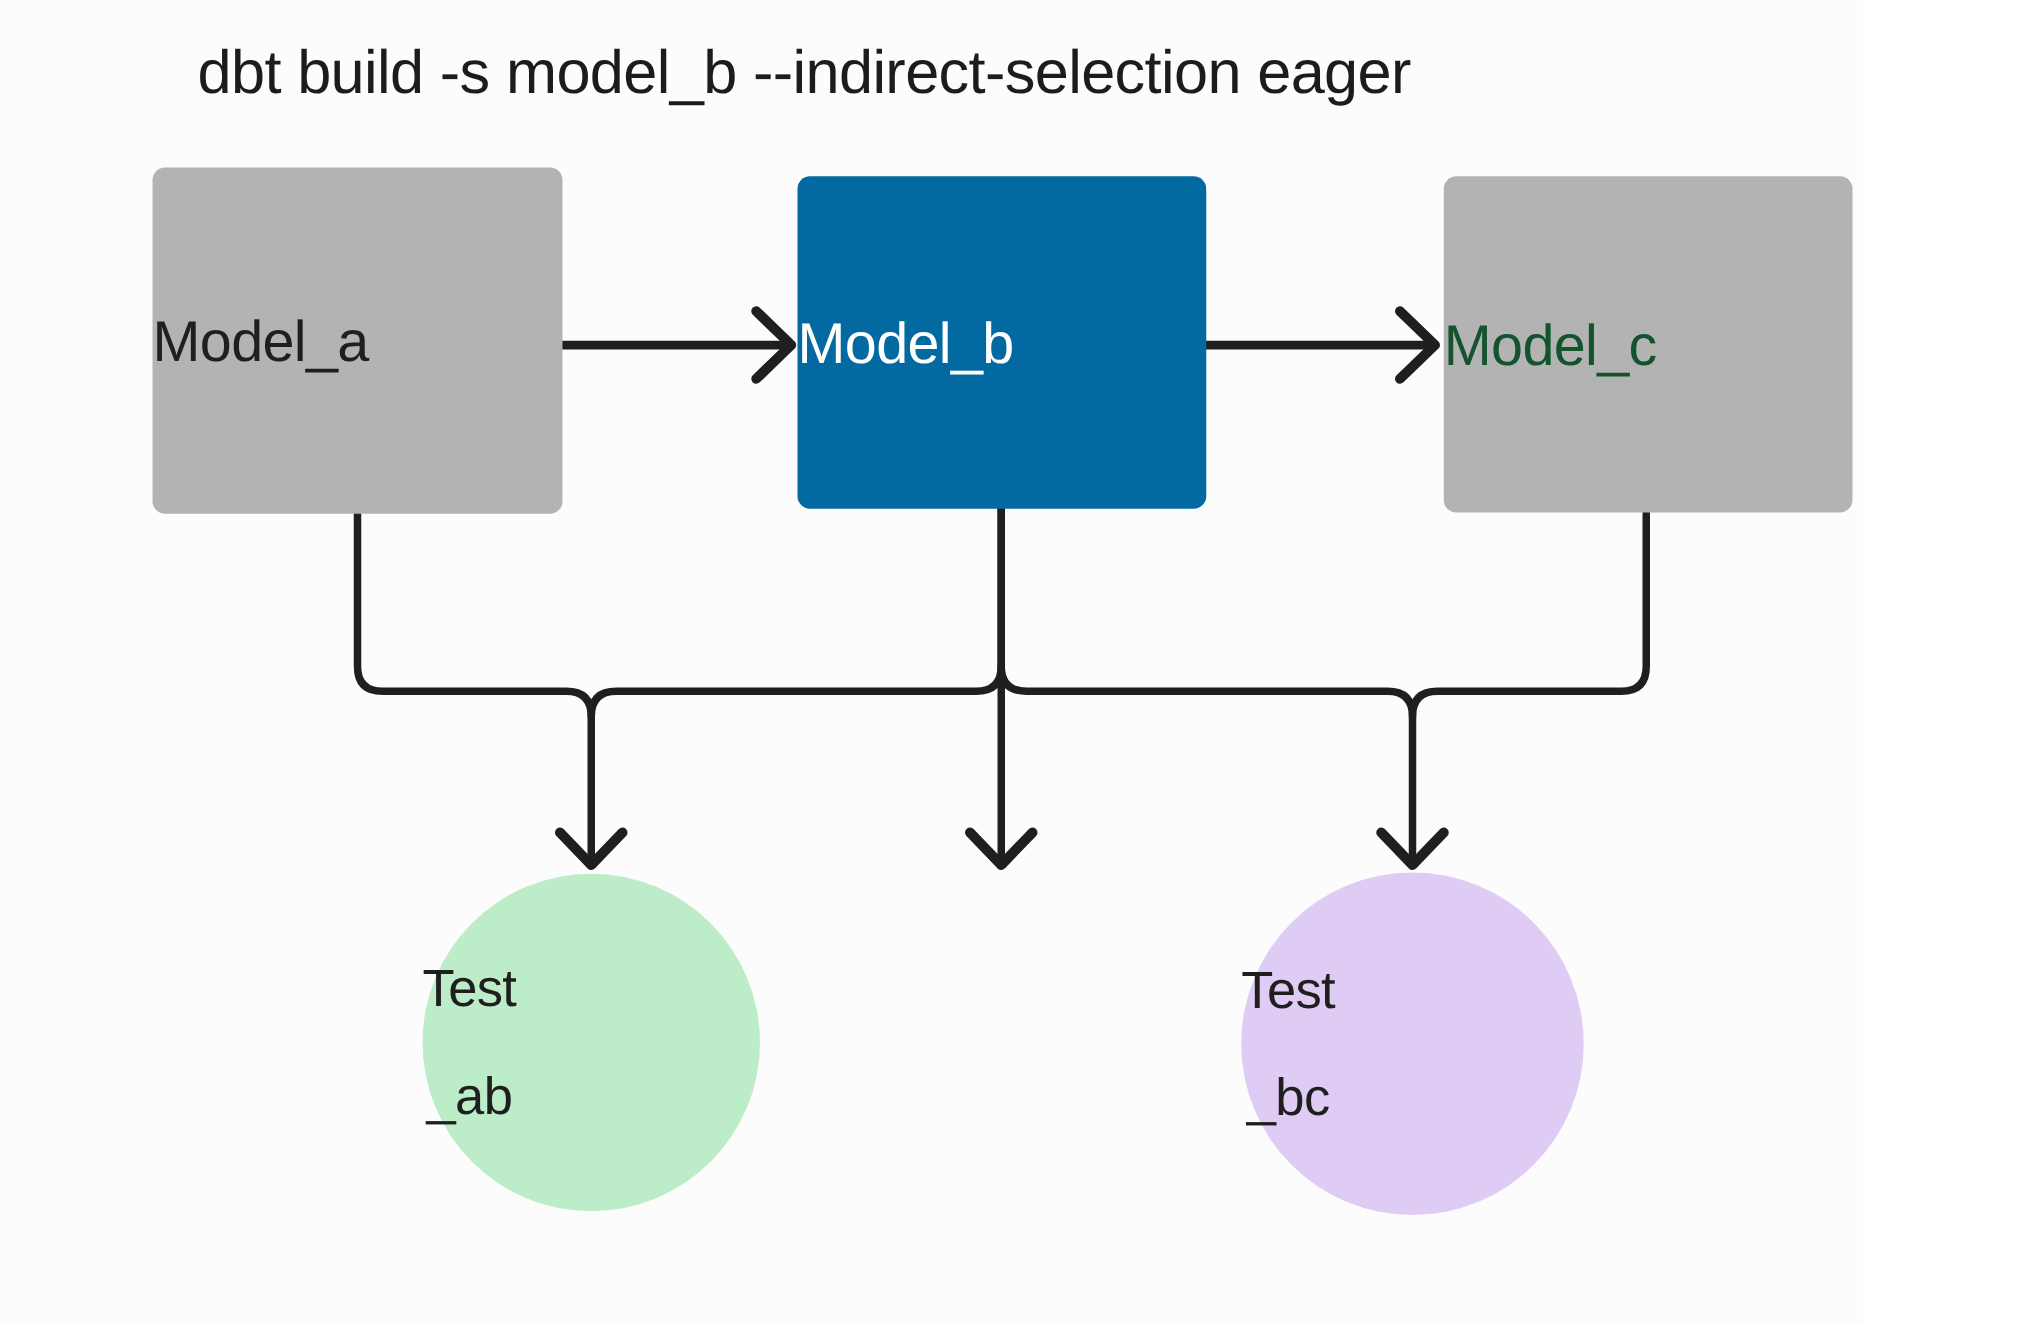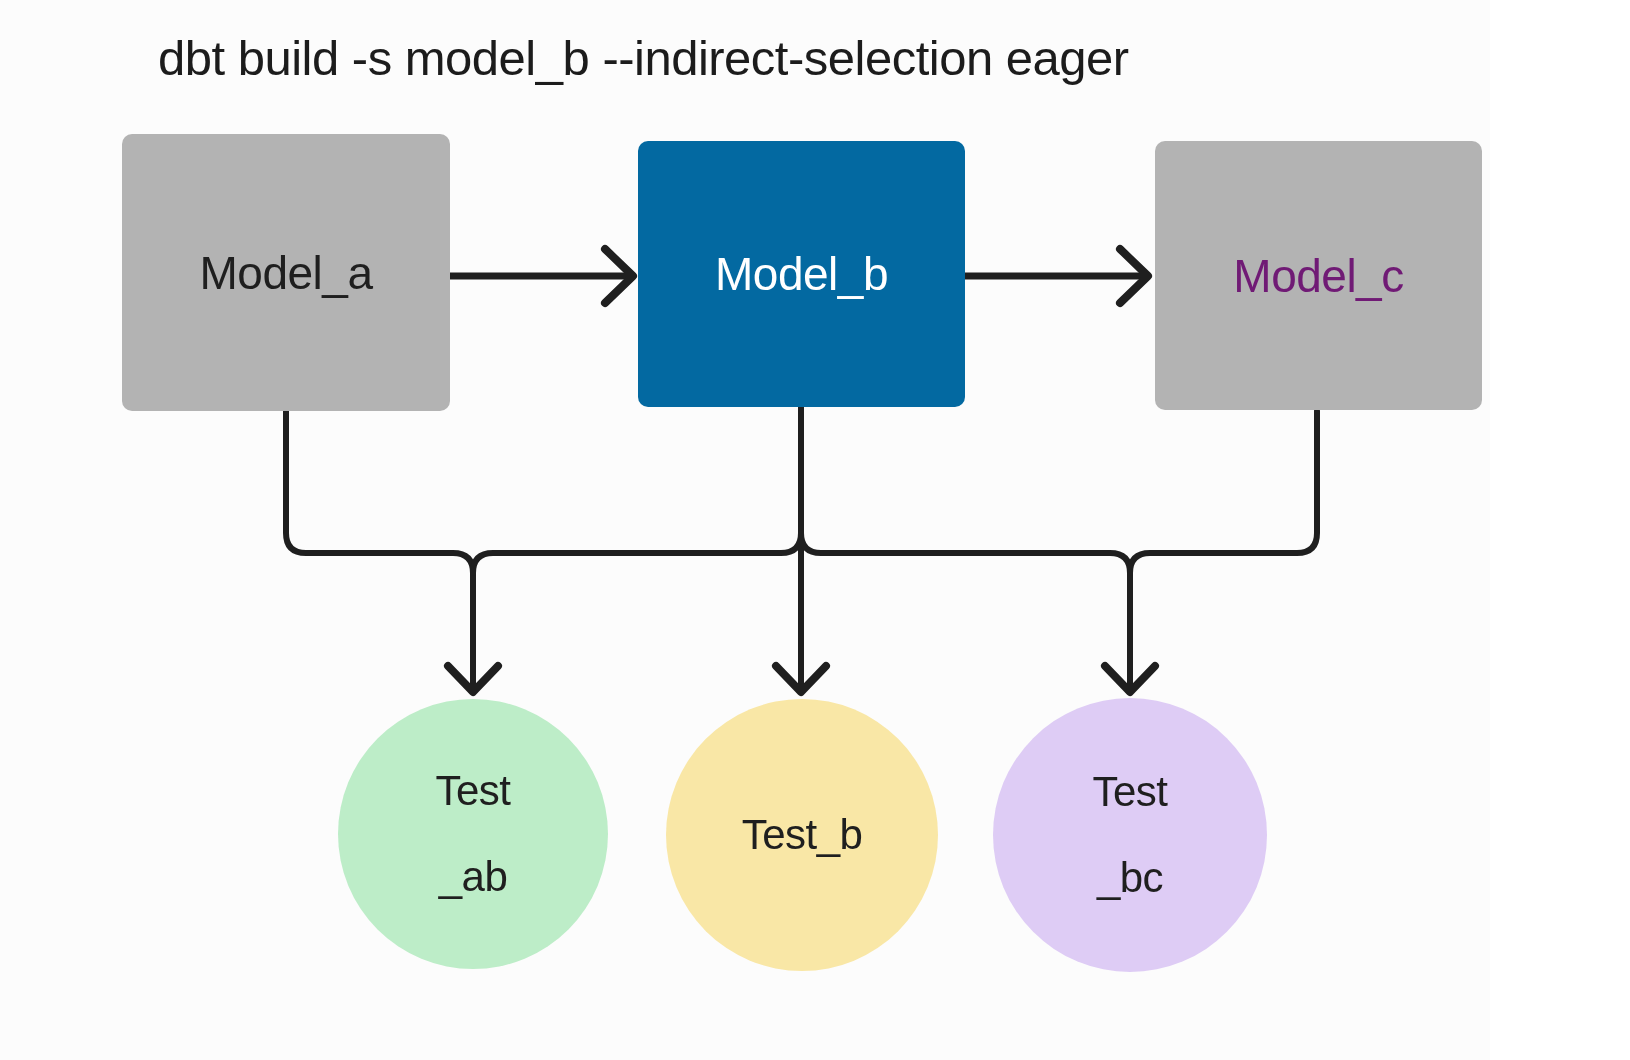--- a/index.html
+++ b/index.html
@@ -23,21 +23,21 @@
   .edges-svg {
     position: absolute;
     left: 0; top: 0;
     width: 1630px;
     height: 1060px;
   }
   .node {
     position: absolute;
     display: flex;
     align-items: center;
-    justify-content: center;
+    justify-content: flex-start;
     text-align: center;
   }
   .model {
     border-radius: 10px;
     font-size: 46px;
     font-weight: 500;
     letter-spacing: -0.5px;
   }
   .model-a { left: 122px; top: 134px; width: 328px; height: 277px; }
   .model-b { left: 638px; top: 141px; width: 327px; height: 266px; }
@@ -87,33 +87,30 @@
 
   <div class="node model model-a" style="background-color: rgb(179, 179, 179);">
     <span style="color: rgb(31, 31, 31);">Model_a</span>
   </div>
 
   <div class="node model model-b" style="background-color: #0369a1;">
     <span style="color: rgb(255, 255, 255);">Model_b</span>
   </div>
 
   <div class="node model model-c" style="background-color: rgb(179, 179, 179);">
-    <span style="color: #701a75;">Model_c</span>
+    <span style="color: #14532d;">Model_c</span>
   </div>
 
   <div class="node test test-ab" style="background-color: rgb(189, 237, 200);">
     <span style="color: rgb(31, 31, 31);">
       <span style="display:block">Test</span>
       <span style="display:block">_ab</span>
     </span>
   </div>
 
-  <div class="node test test-b" style="background-color: rgb(249, 231, 166);">
-    <span style="color: rgb(31, 31, 31);">Test_b</span>
-  </div>
 
   <div class="node test test-bc" style="background-color: rgb(222, 204, 245);">
     <span style="color: rgb(31, 31, 31);">
       <span style="display:block">Test</span>
       <span style="display:block">_bc</span>
     </span>
   </div>
 
 </div>
 

